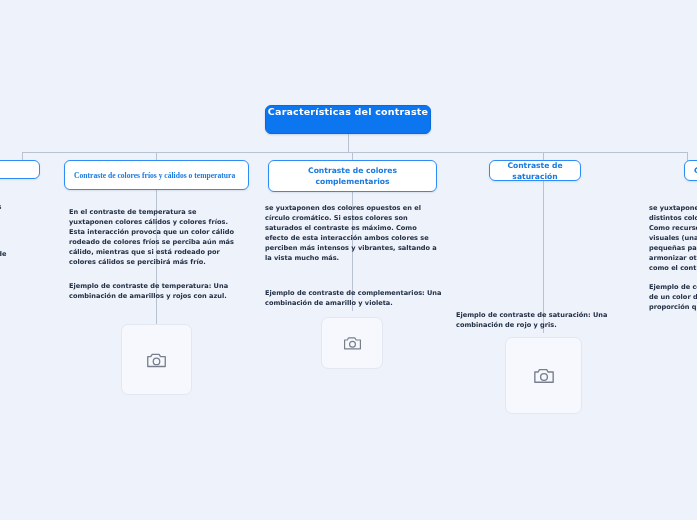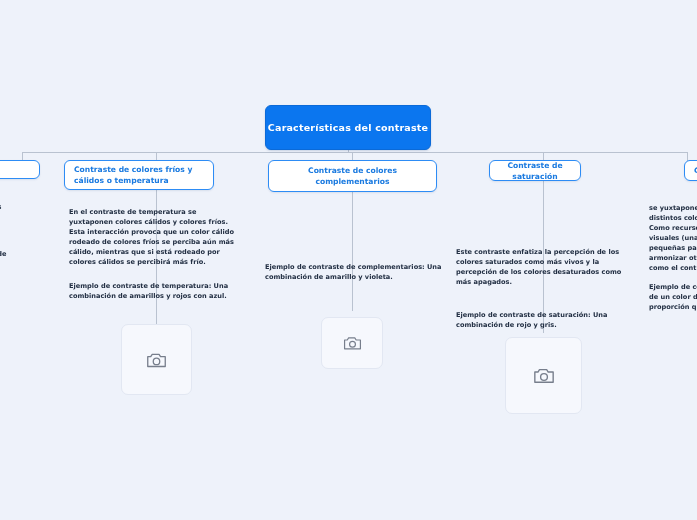--- a/index.html
+++ b/index.html
@@ -15,25 +15,25 @@
 
   
   .conn { position: absolute; background: #b9c2d0; }
   .conn-v { width: 1px; }
   .conn-h { height: 1px; }
 
   
   .root-node {
     position: absolute;
     left: 265px; top: 105px;
-    width: 166px; height: 45px;
+    width: 166px; height: 29px;
     background: #0b76ef;
     border: 1px solid #0b6ad8;
     border-radius: 6px;
-    display: flex; align-items: center; justify-content: center;
+    display: flex; justify-content: center;
     color: #ffffff;
     font-size: 9.5px;
     font-weight: bold;
     letter-spacing: .2px;
     box-shadow: 0 1px 2px rgba(20,60,120,.18);
   }
 
   
   .branch-node {
     position: absolute;
@@ -92,51 +92,51 @@
     <span>Características del contraste</span>
   </div>
 
   <div class="branch-node" style="left:-52px; top:160px; width:92px; height:19px;">
     
   </div>
   <div class="body-text" style="left:-48px; top:202px; width:78px; white-space:pre-line;">ros y oscuros
 r sea la</div>
   <div class="body-text" style="left:-48px; top:249px; width:78px; white-space:pre-line;">ombinación de</div>
 
-  <div class="branch-node" style="left:64px; top:160px; width:150px; height:30px;">
+  <div class="branch-node" style="left:64px; top:160px; width:185px; height:30px;font-family:Liberation Serif, serif;">
     <span>Contraste de colores fríos y cálidos o temperatura</span>
   </div>
   <div class="body-text" style="left:69px; top:281px; width:172px;">Ejemplo de contraste de temperatura: Una combinación de amarillos y rojos con azul.</div>
   <div class="body-text" style="left:69px; top:207px; width:172px;">En el contraste de temperatura se yuxtaponen colores cálidos y colores fríos. Esta interacción provoca que un color cálido rodeado de colores fríos se perciba aún más cálido, mientras que si está rodeado por colores cálidos se percibirá más frío.</div>
   <div class="img-ph" style="left:121px; top:324px; width:71px; height:71px;">
     <span>
       <svg width="21" height="18" viewBox="0 0 24 20" fill="none" stroke="#777e8c" stroke-width="1.5" stroke-linecap="round" stroke-linejoin="round">
         <path d="M2 6.2h3.4l1.7-2.6h7.8l1.7 2.6H22v11.2H2z"></path>
         <circle cx="12" cy="11.6" r="3.7"></circle>
       </svg>
     </span>
   </div>
 
   <div class="branch-node center-label" style="left:268px; top:160px; width:169px; height:32px;">
     <span>Contraste de colores complementarios</span>
   </div>
-  <div class="body-text" style="left:265px; top:262px; width:177px;">Ejemplo de contraste de complementarios: Una combinación de amarillo y violeta.</div>
+  <div class="body-text" style="left:265px; top:203px; width:177px;">se yuxtaponen dos colores opuestos en el círculo cromático. Si estos colores son saturados el contraste es máximo. Como efecto de esta interacción ambos colores se perciben más intensos y vibrantes, saltando a la vista mucho más.</div>
+  <div class="body-text" style="left:265px; top:288px; width:177px;">Ejemplo de contraste de complementarios: Una combinación de amarillo y violeta.</div>
   <div class="img-ph" style="left:321px; top:317px; width:62px; height:52px;">
     <span>
       <svg width="19" height="16" viewBox="0 0 24 20" fill="none" stroke="#777e8c" stroke-width="1.5" stroke-linecap="round" stroke-linejoin="round">
         <path d="M2 6.2h3.4l1.7-2.6h7.8l1.7 2.6H22v11.2H2z"></path>
         <circle cx="12" cy="11.6" r="3.7"></circle>
       </svg>
     </span>
   </div>
 
   <div class="branch-node center-label" style="left:489px; top:160px; width:92px; height:21px;text-align:center;">
     <span>Contraste de saturación</span>
   </div>
-  <div class="body-text" style="left:456px; top:247px; width:180px;">Este contraste enfatiza la percepción de los colores saturados como más vivos y la percepción de los colores desaturados como más apagados.</div>
   <div class="body-text" style="left:456px; top:294px; width:180px;margin-top:16px;">Ejemplo de contraste de saturación: Una combinación de rojo y gris.</div>
   <div class="img-ph" style="left:505px; top:337px; width:77px; height:77px;">
     <span>
       <svg width="22" height="19" viewBox="0 0 24 20" fill="none" stroke="#777e8c" stroke-width="1.5" stroke-linecap="round" stroke-linejoin="round">
         <path d="M2 6.2h3.4l1.7-2.6h7.8l1.7 2.6H22v11.2H2z"></path>
         <circle cx="12" cy="11.6" r="3.7"></circle>
       </svg>
     </span>
   </div>
 

